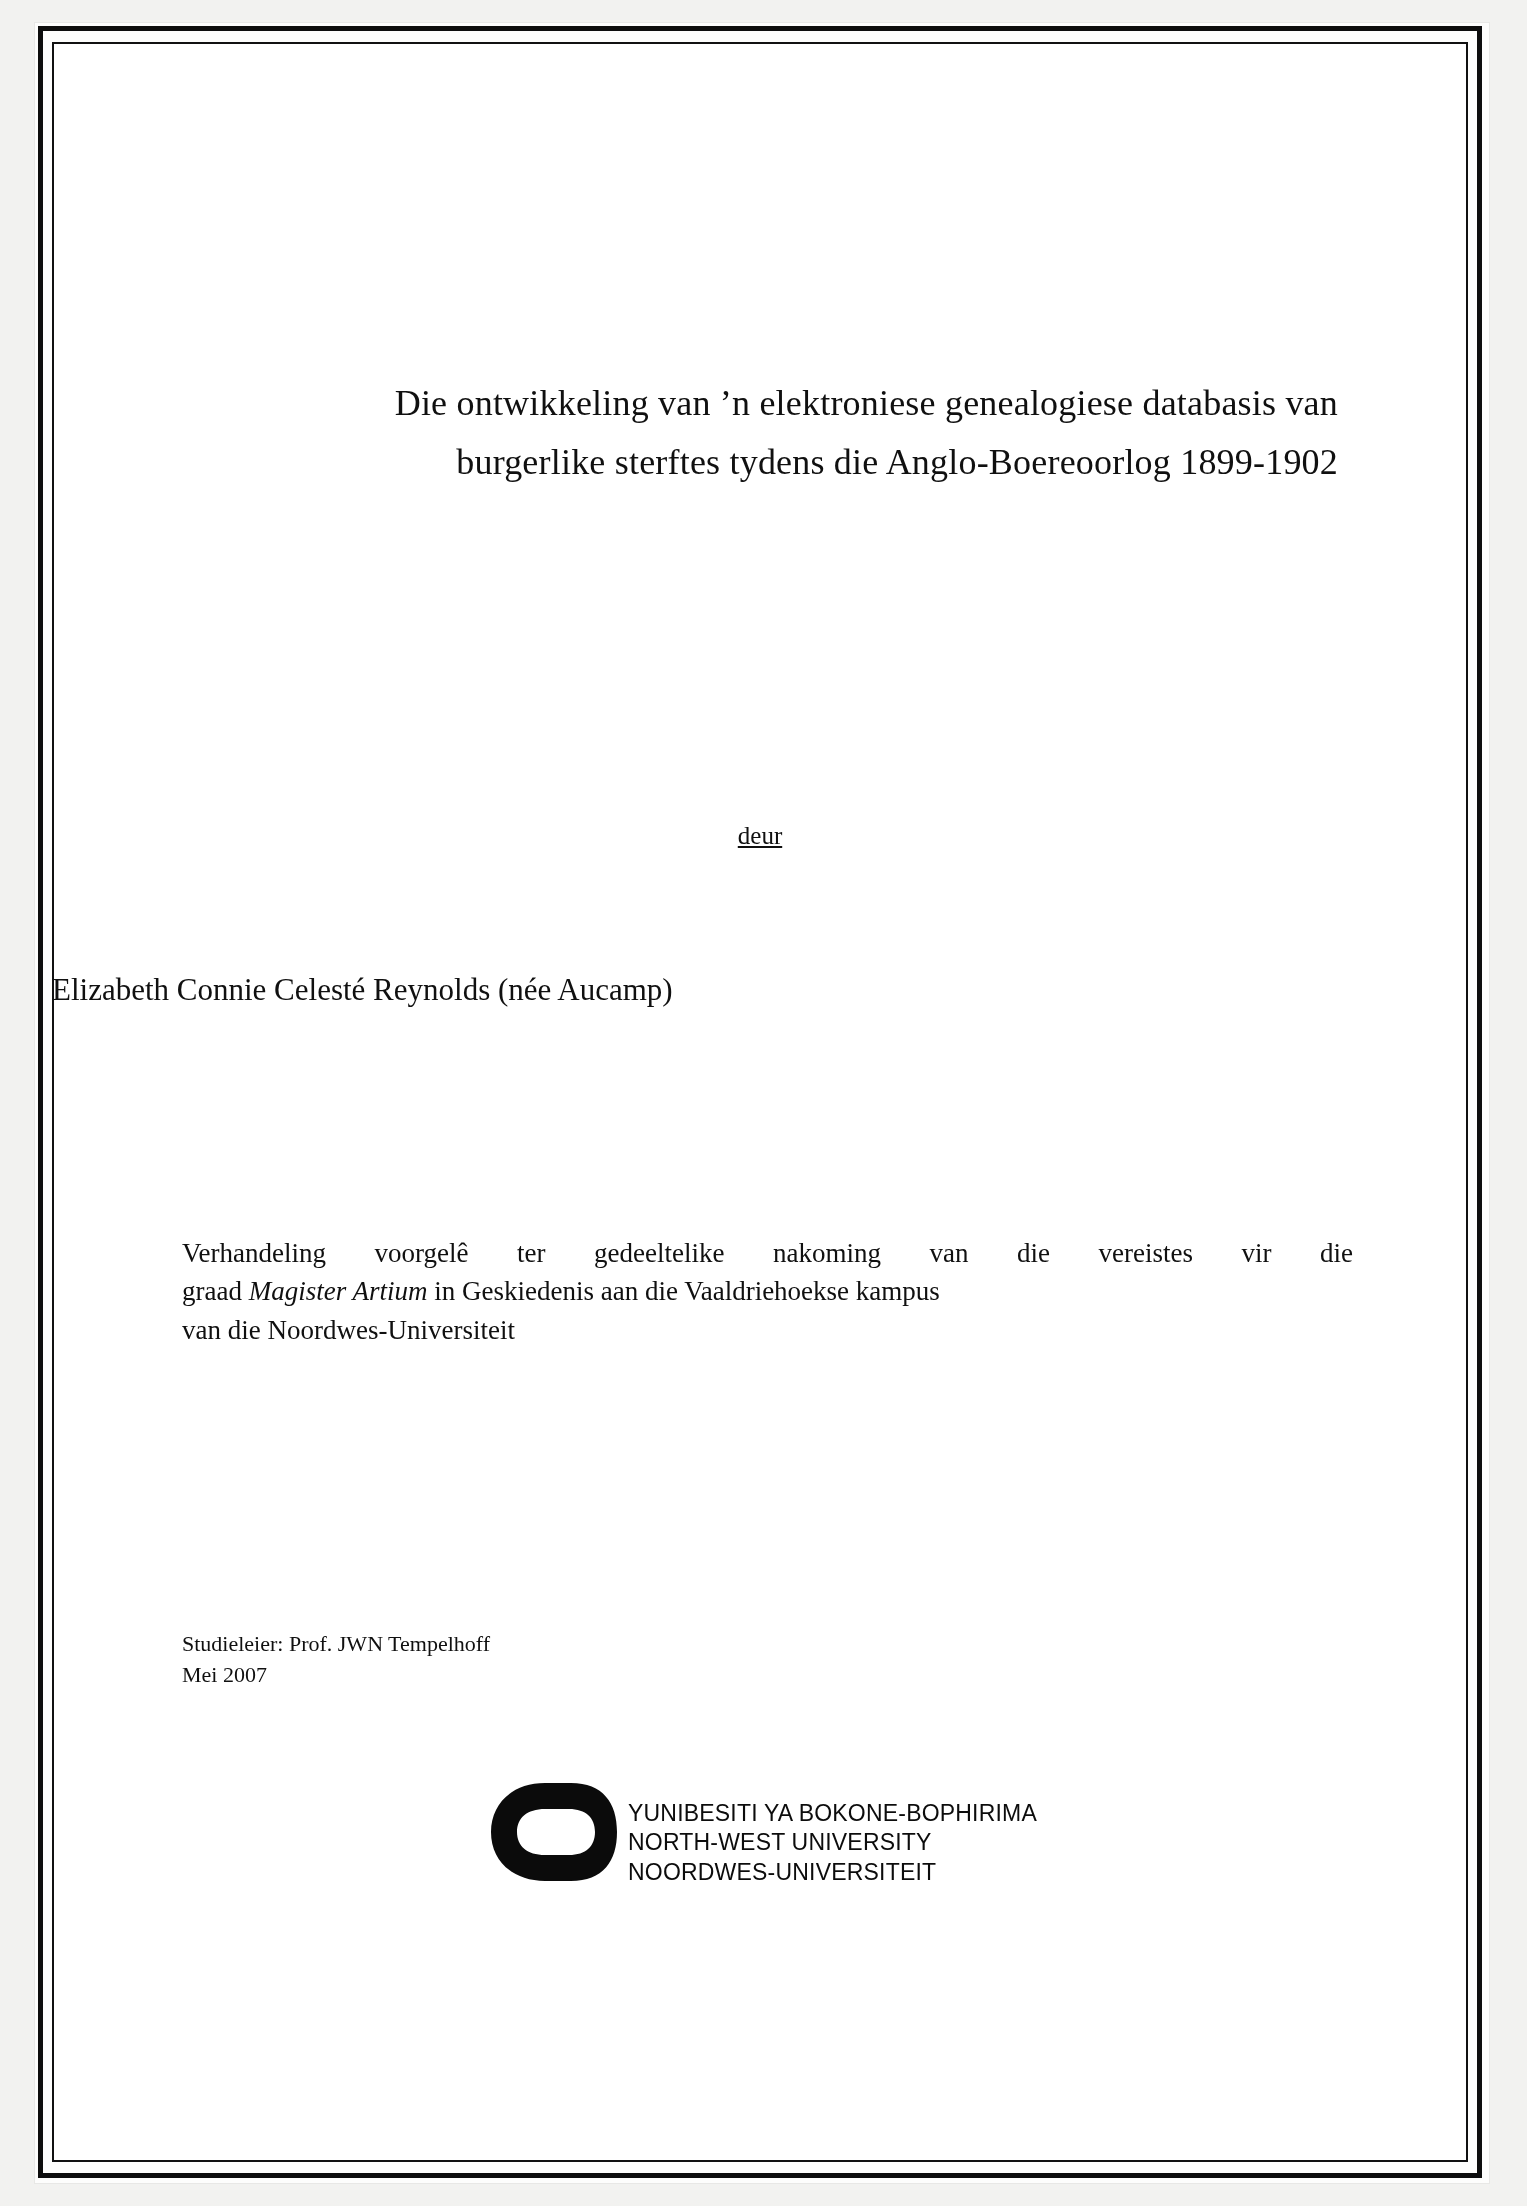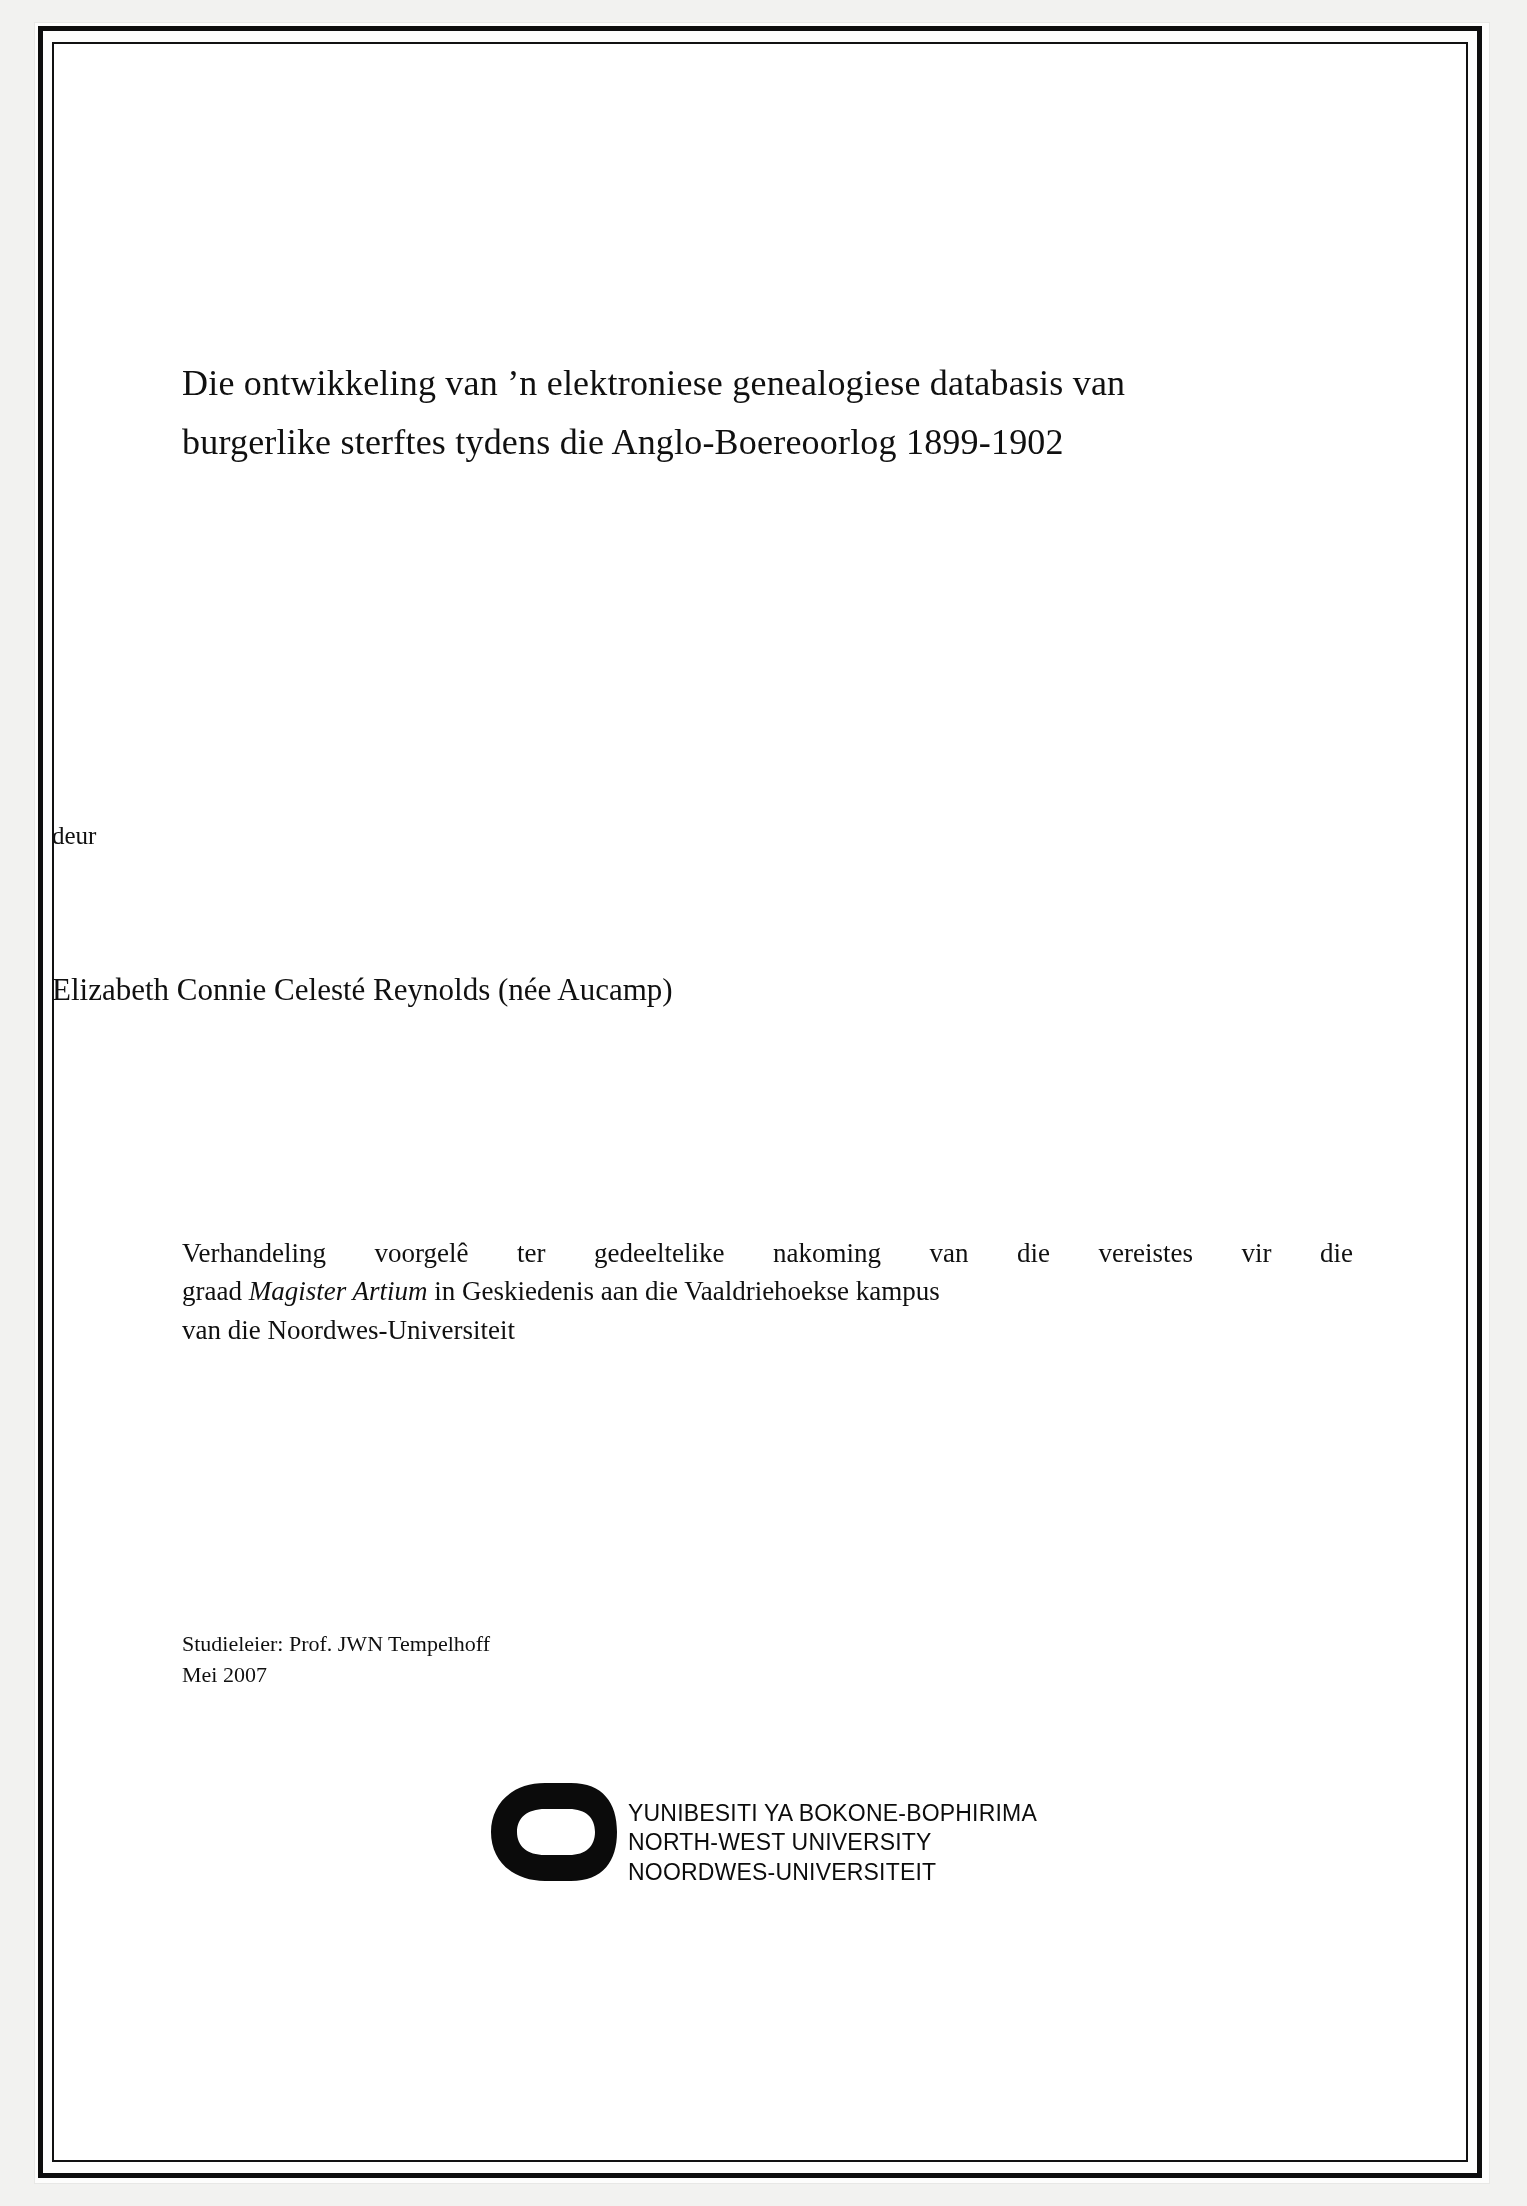--- a/index.html
+++ b/index.html
@@ -64,34 +64,36 @@
     width: 1416px;
     height: 2120px;
     box-sizing: border-box;
     padding: 0 130px;
   }
 
   .title-block {
     position: absolute;
     left: 130px;
     right: 130px;
-    top: 312px;
-    text-align: left;
+    top: 332px;
+    text-align: right;
   }
   .title-line {
     font-size: 36px;
     line-height: 1.65;
     letter-spacing: 0.2px;
   }
 
   .deur {
     position: absolute;
     left: 0; right: 0;
     top: 780px;
+    text-align: center;
     font-size: 25px;
+    text-decoration: underline;
   }
 
   .author {
     position: absolute;
     left: 0; right: 0;
     top: 930px;
     text-align: left;
     font-size: 31px;
   }
 

